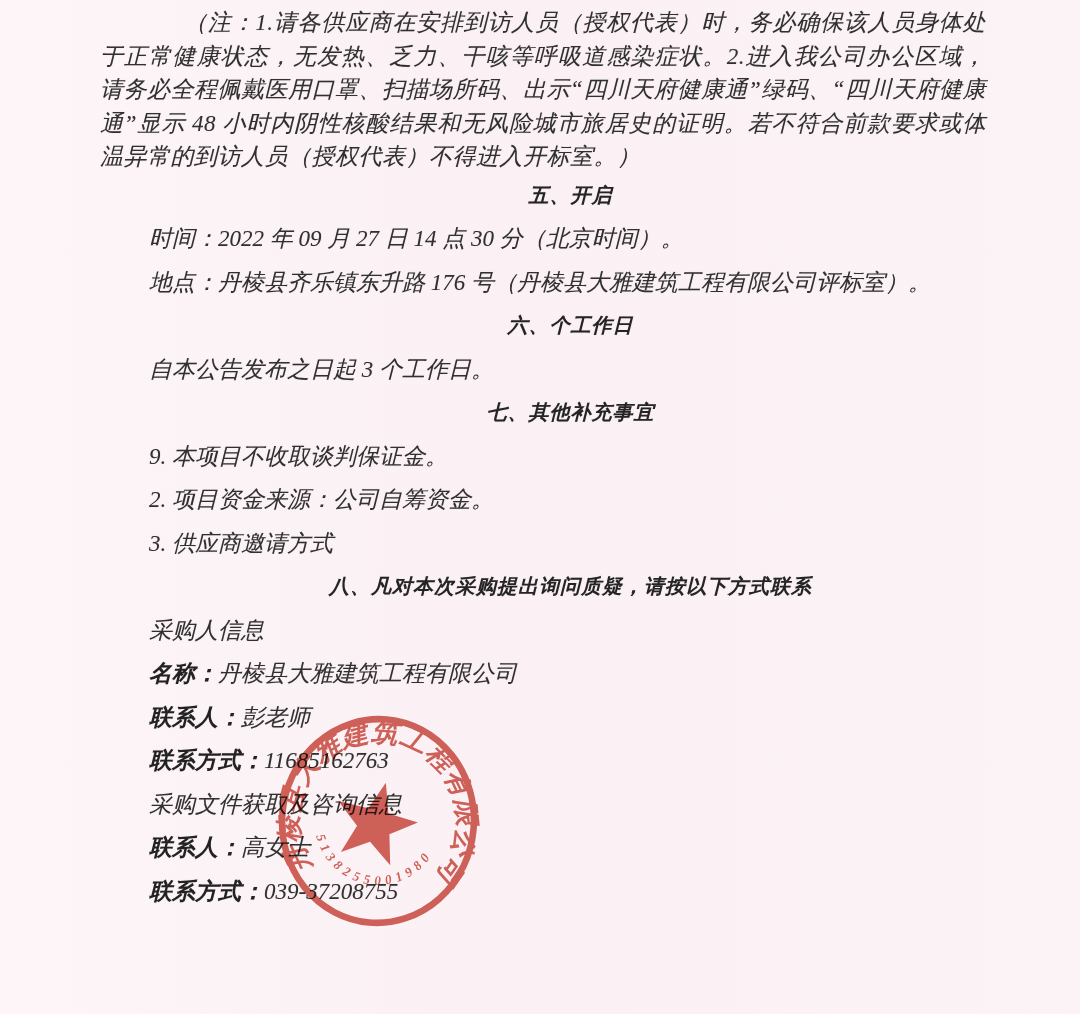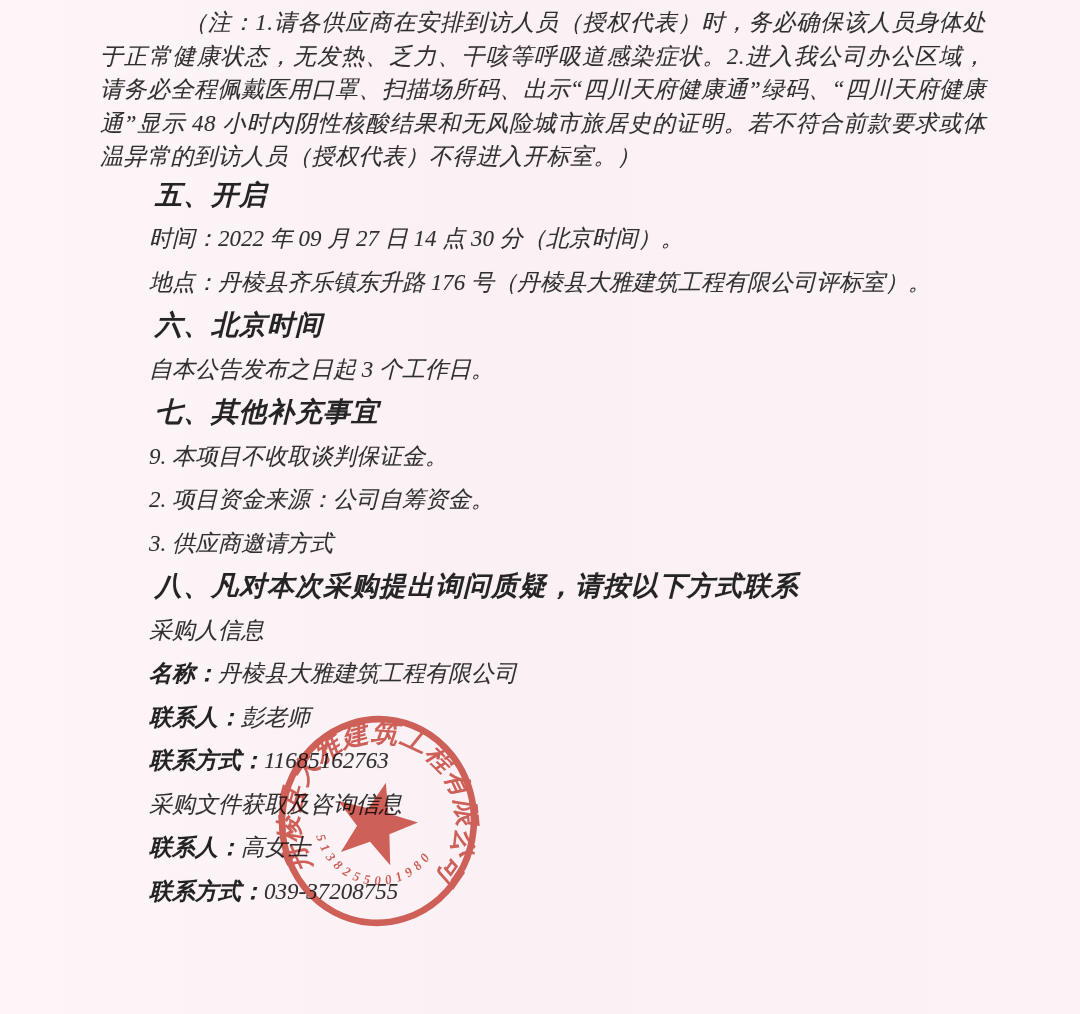--- a/index.html
+++ b/index.html
@@ -14,21 +14,21 @@
   .note{
     font-size:23px;line-height:33.5px;text-align:justify;text-indent:84px;
     letter-spacing:.5px;text-shadow:0 0 1px rgba(70,70,70,.25);
   }
   .line{
     font-size:23px;line-height:43.5px;white-space:nowrap;
     text-shadow:0 0 1px rgba(70,70,70,.22);
   }
   .heading{
     margin-left:55px;font-family:"Liberation Sans","DejaVu Sans",sans-serif;
-    font-weight:700;font-size:27px;color:#242424;letter-spacing:1px;
+    font-weight:700;font-size:20px;color:#242424;letter-spacing:1px;text-align:center;
   }
   .indent{margin-left:49px;}
   .announce{text-indent:84px;white-space:normal;text-align:justify;letter-spacing:.5px;}
   .lbl{font-weight:700;color:#222;}
   .chk{font-size:24px;}
   .seal{
     position:absolute;left:276px;top:712px;width:204px;height:218px;
     mix-blend-mode:multiply;opacity:.85;transform:rotate(5deg);
   }
   .seal svg{display:block;width:100%;height:100%;}
@@ -39,21 +39,21 @@
 
 <div class="page">
   <div class="content">
 
     <div class="note">（注：1.请各供应商在安排到访人员（授权代表）时，务必确保该人员身体处于正常健康状态，无发热、乏力、干咳等呼吸道感染症状。2.进入我公司办公区域，请务必全程佩戴医用口罩、扫描场所码、出示“四川天府健康通”绿码、“四川天府健康通”显示 48 小时内阴性核酸结果和无风险城市旅居史的证明。若不符合前款要求或体温异常的到访人员（授权代表）不得进入开标室。）</div>
 
     <div class="line heading">五、开启</div>
     <div class="line indent">时间：2022 年 09 月 27 日 14 点 30 分（北京时间）。</div>
     <div class="line indent">地点：丹棱县齐乐镇东升路 176 号（丹棱县大雅建筑工程有限公司评标室）。</div>
 
-    <div class="line heading">六、北京时间</div>
+    <div class="line heading">六、个工作日</div>
     <div class="line indent">自本公告发布之日起 3 个工作日。</div>
 
     <div class="line heading">七、其他补充事宜</div>
     <div class="line indent">9. 本项目不收取谈判保证金。</div>
     <div class="line indent">2. 项目资金来源：公司自筹资金。</div>
     <div class="line indent">3. 供应商邀请方式</div>
 
 
     <div class="line heading">八、凡对本次采购提出询问质疑，请按以下方式联系</div>
 

